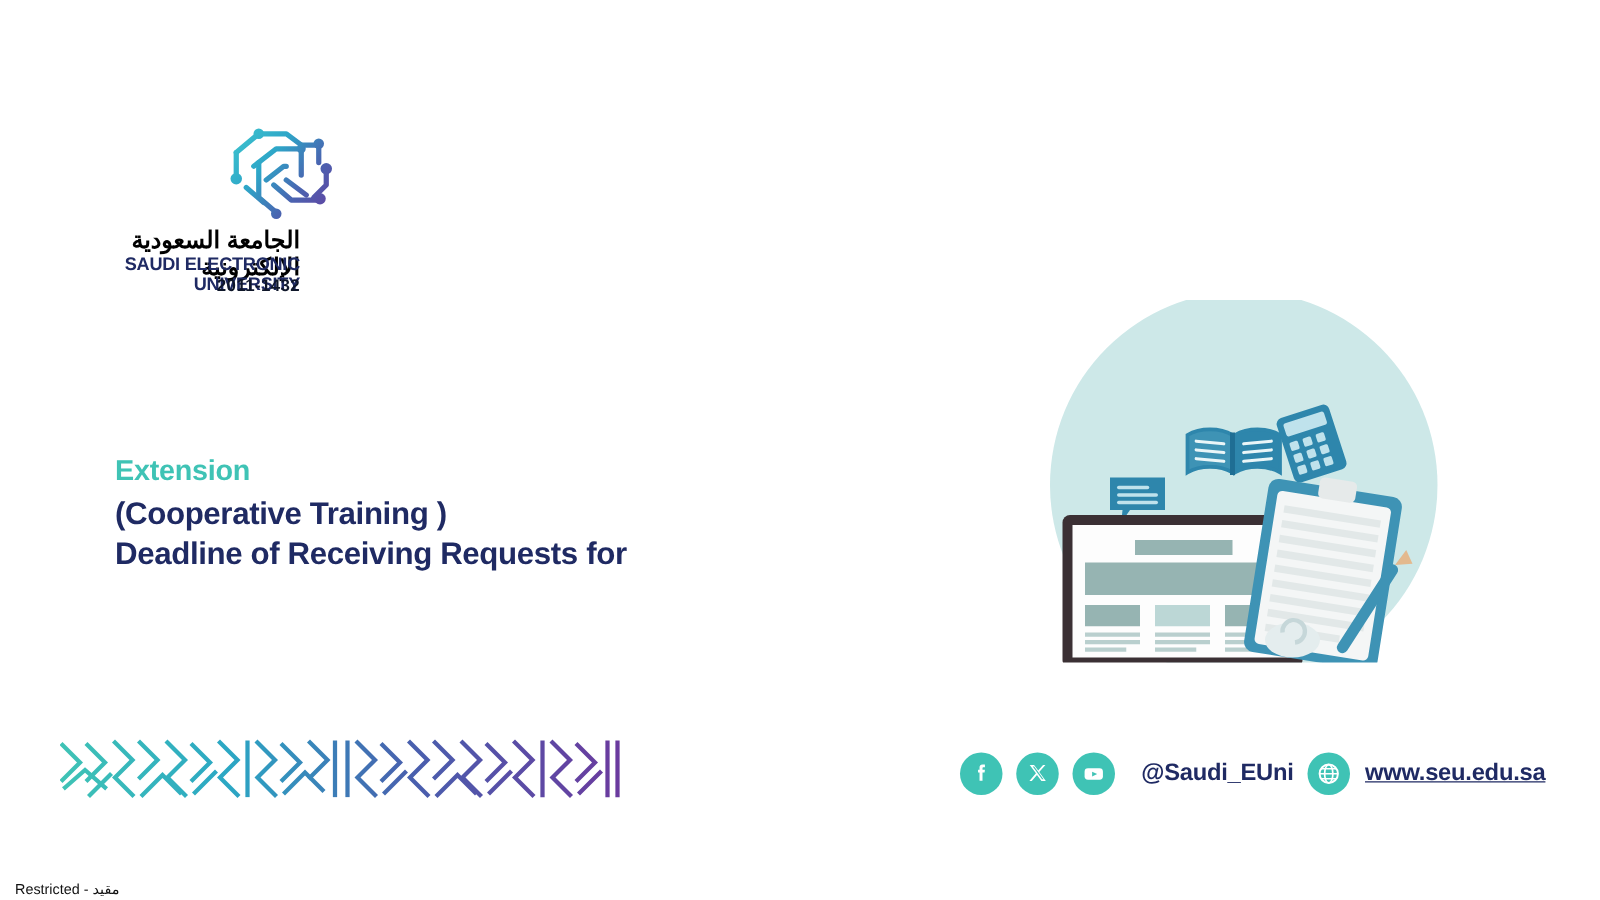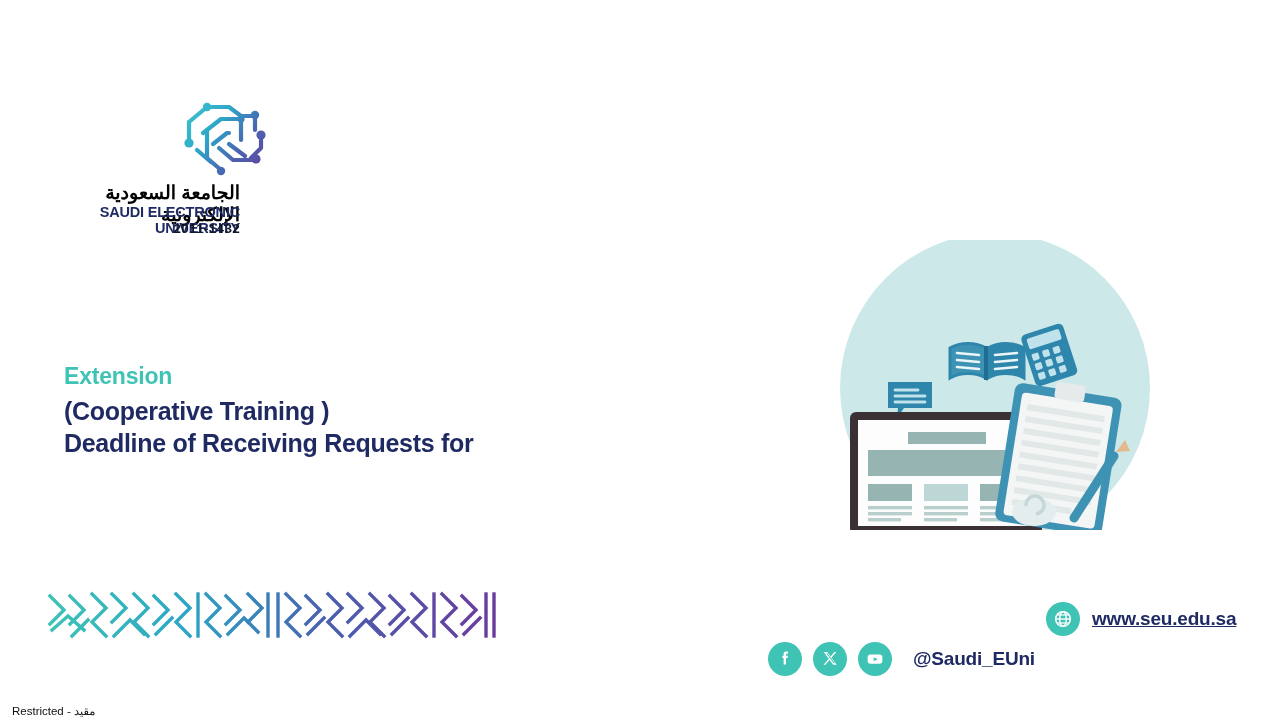--- a/index.html
+++ b/index.html
@@ -24,40 +24,40 @@
   .logo-en{
     position:absolute;left:0;top:104px;width:218px;text-align:right;
     font-size:14.5px;font-weight:bold;color:#1F2A63;letter-spacing:-0.2px;
   }
   .logo-year{
     position:absolute;left:0;top:121px;width:218px;text-align:right;
     font-size:13.5px;font-weight:bold;color:#0f172a;letter-spacing:0.3px;
   }
 
   
-  .title-block{position:absolute;left:64px;top:362px;width:560px;}
+  .title-block{position:absolute;left:92px;top:362px;width:560px;}
   .kicker{
     font-size:23px;font-weight:bold;color:#3FC3B5;line-height:1.25;
     letter-spacing:-0.2px;margin-bottom:4px;
   }
   .headline{
     font-size:25px;font-weight:bold;color:#1F2A63;line-height:1.28;
     letter-spacing:-0.3px;
   }
 
   
   .illus{position:absolute;left:820px;top:240px;width:350px;height:290px;}
 
   
   .pattern{position:absolute;left:48px;top:590px;width:450px;height:50px;}
 
   
   .social-row{
     position:absolute;left:768px;top:601px;height:36px;
-    display:flex;align-items:center;gap:11px;margin-top:40px;
+    display:flex;align-items:center;gap:11px;
   }
   .sicon{width:34px;height:34px;border-radius:50%;background:#3FC3B5;
          display:flex;align-items:center;justify-content:center;}
   .handle{
     margin-left:10px;font-size:19px;font-weight:bold;color:#1F2A63;
     letter-spacing:-0.2px;white-space:nowrap;
   }
 
   .web-row{
     position:absolute;left:1046px;top:601px;height:36px;

